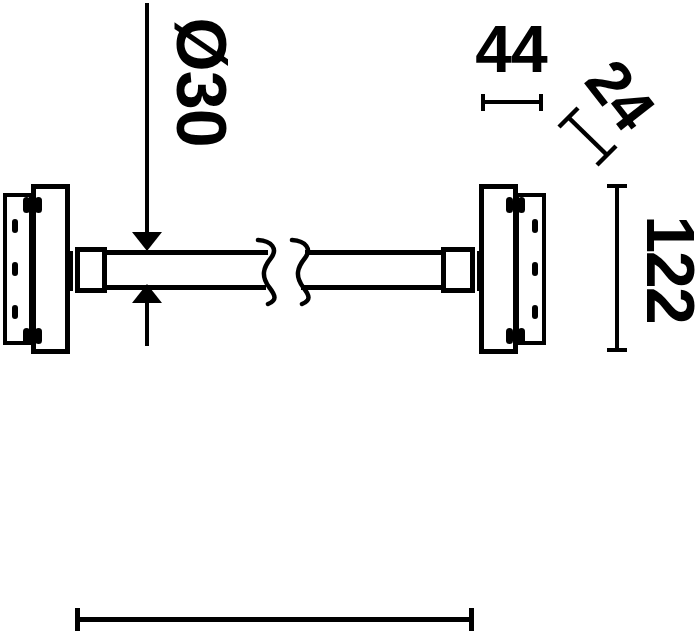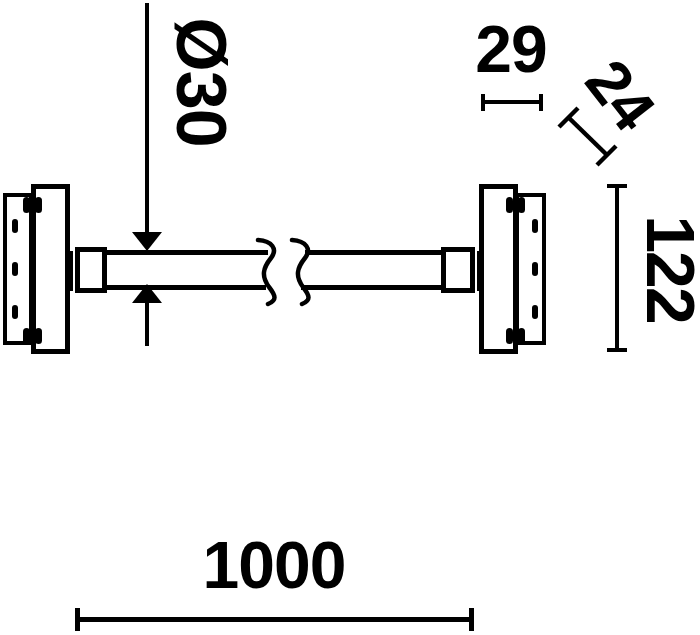--- a/index.html
+++ b/index.html
@@ -66,30 +66,29 @@
     <line x1="559" y1="127" x2="578" y2="108" stroke="#000" stroke-width="4.5"></line>
     <line x1="597" y1="165" x2="616" y2="146" stroke="#000" stroke-width="4.5"></line>
   </svg>
 
   <div class="ln" style="left:145px;top:3px;width:4px;height:230px;"></div>
   <div class="arrow arrow-down" style="left:132px;top:232px;"></div>
   <div class="arrow arrow-up" style="left:132px;top:284px;"></div>
   <div class="ln" style="left:145px;top:303px;width:4px;height:43px;"></div>
   <div class="dim-label rot90" style="left:201px;top:82px;font-size:70px;">Ø30</div>
 
-  <div class="dim-label" style="left:511px;top:49px;font-size:66px;">29</div>
+  <div class="dim-label" style="left:511px;top:49px;font-size:66px;">44</div>
   <div class="ln" style="left:483px;top:100px;width:59px;height:4px;"></div>
   <div class="ln" style="left:481px;top:94px;width:4px;height:17px;"></div>
   <div class="ln" style="left:539px;top:94px;width:4px;height:17px;"></div>
 
   <div class="dim-label rot52" style="left:620px;top:95px;font-size:62px;">24</div>
 
   <div class="ln" style="left:615px;top:186px;width:4px;height:165px;"></div>
   <div class="ln" style="left:607px;top:184px;width:20px;height:4px;"></div>
   <div class="ln" style="left:607px;top:348px;width:20px;height:4px;"></div>
   <div class="dim-label rot90" style="left:671px;top:269px;font-size:68px;letter-spacing:-2px;">122</div>
 
-  <div class="dim-label" style="left:274px;top:565px;font-size:66px;">1000</div>
   <div class="ln" style="left:77px;top:617px;width:396px;height:5px;"></div>
   <div class="ln" style="left:75px;top:608px;width:5px;height:23px;"></div>
   <div class="ln" style="left:469px;top:608px;width:5px;height:23px;"></div>
 
 </div>
 
 </body></html>

